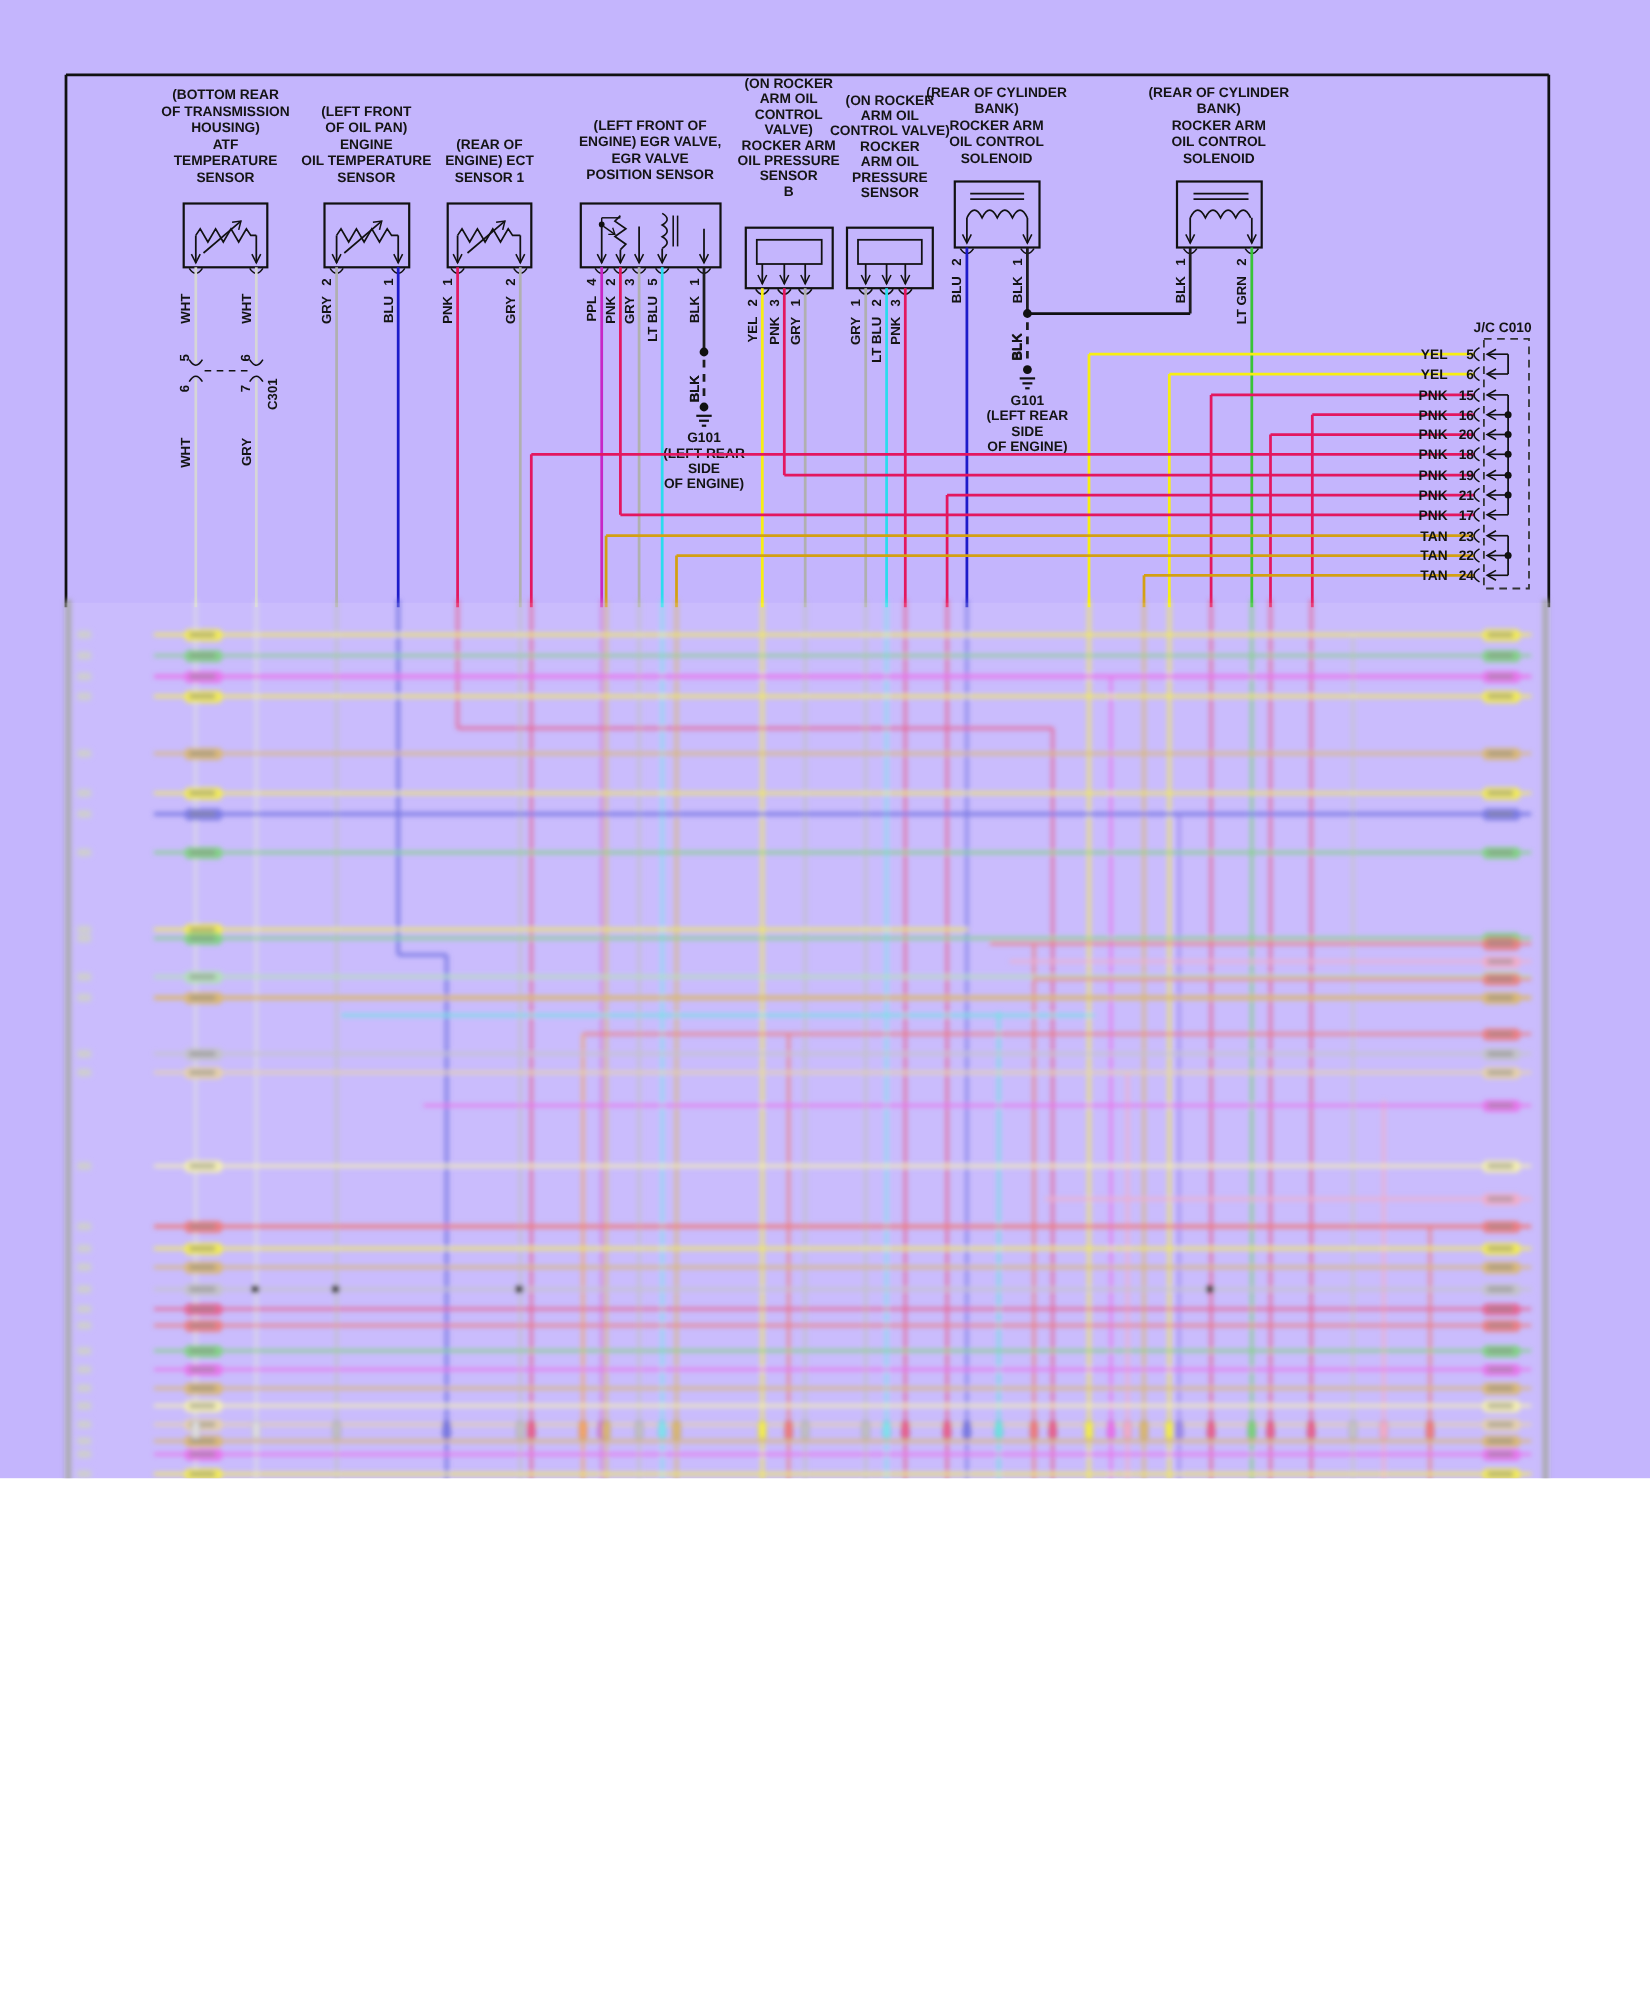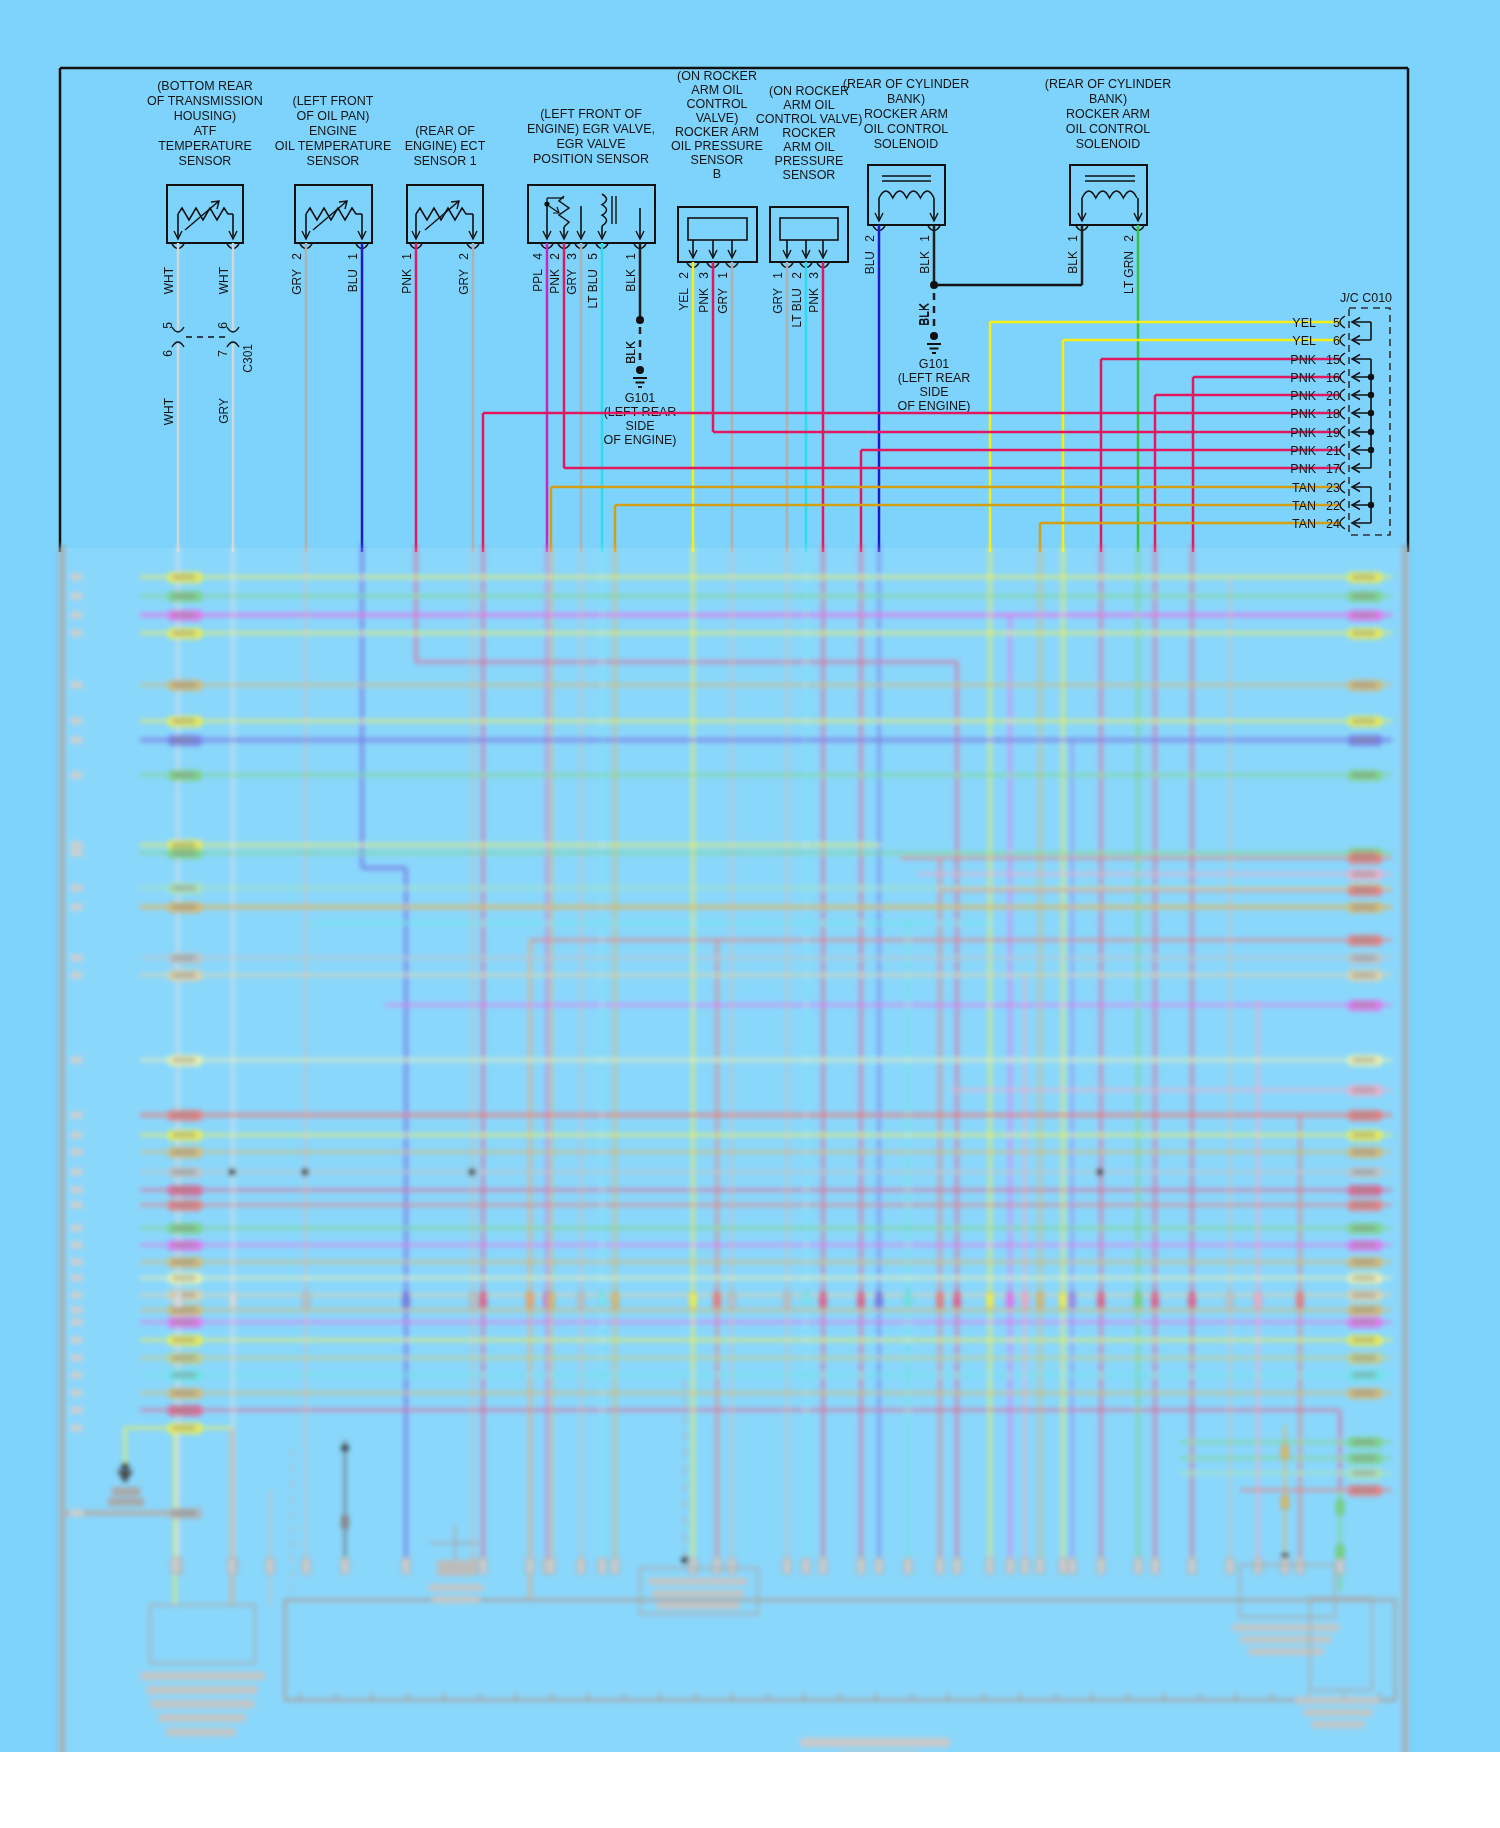--- a/index.html
+++ b/index.html
@@ -1,16 +1,16 @@
 <!DOCTYPE html>
 <html><head>
 <meta charset="utf-8">
 <style>
   html,body{margin:0;padding:0;background:#ffffff;}
-  .stage{position:relative;width:1500px;height:1752px;background:#7dd3fc;overflow:hidden;}
+  .stage{position:relative;width:1500px;height:1344px;background:#c4b5fd;overflow:hidden;font-weight:bold;}
   svg{display:block;}
   text{font-family:"Liberation Sans",sans-serif;fill:#141414;}
 </style>
 </head>
 <body>
 
 <div class="stage">
   <svg id="d" width="1500" height="1828" viewBox="0 0 1500 1828">
     <defs>
       <filter id="blurF" x="-4%" y="-2%" width="108%" height="104%">

